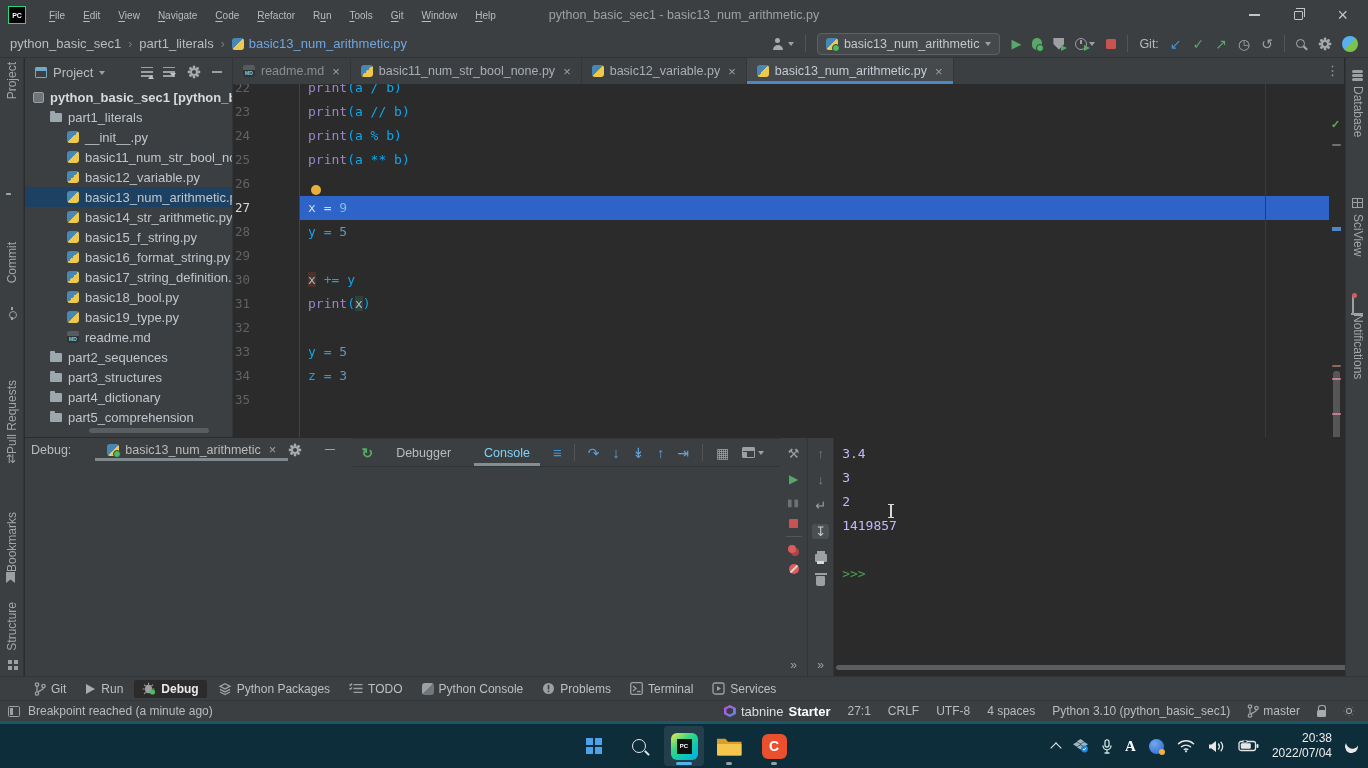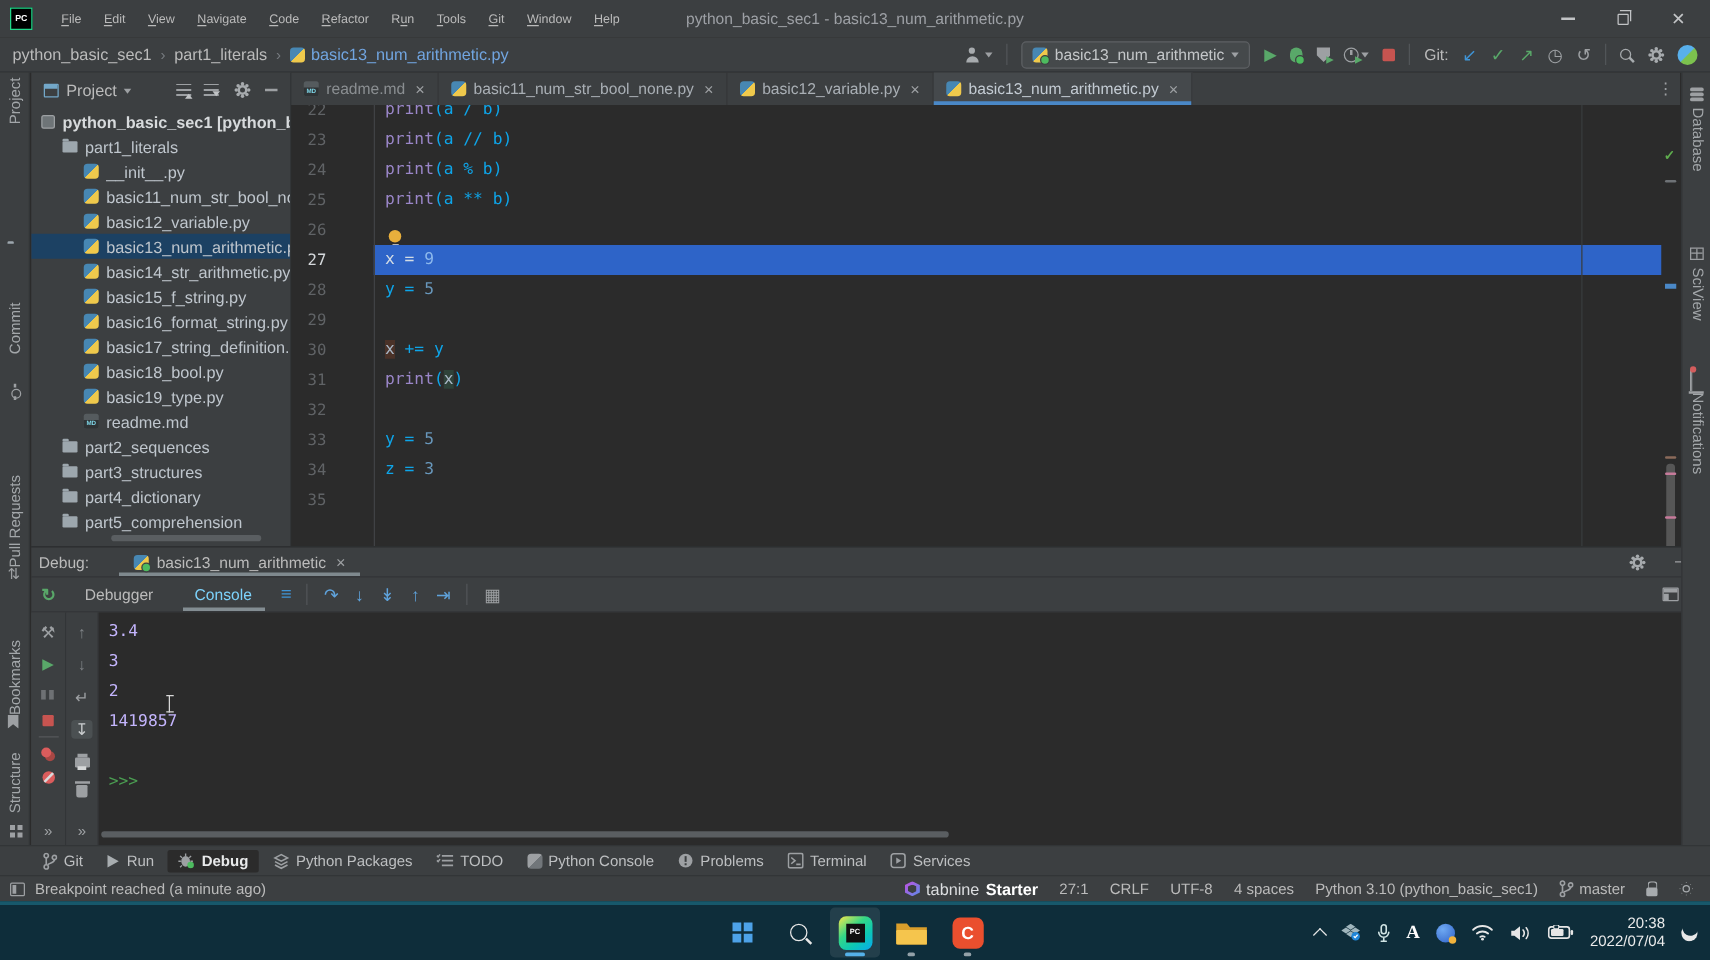--- a/index.html
+++ b/index.html
@@ -117,21 +117,21 @@
   .etab .etab-label.dim{color:#8A8E91}
   .etab.active{background:#45494C;color:#C3CBD3}
   .etab.active::after{content:"";position:absolute;left:0;right:0;bottom:0;height:3px;background:#4A88C7}
   .etab-close{color:#9DA0A3;font-size:13px;margin-left:2px}
   #tab-more{position:absolute;right:5px;top:5px;color:#9DA0A3;font-size:13px}
   #editor-body{flex:1;position:relative;overflow:hidden}
   #code-lines{position:absolute;left:0;top:0;right:15px}
   .crow{display:flex;height:24px}
   .crow.clip{height:16px;overflow:hidden}
   .crow.clip .lnum,.crow.clip .ctext{margin-top:-8px}
-  .lnum{width:66px;flex:none;padding-left:13px;font:12.5px/24px "DejaVu Sans Mono",monospace;color:#606366}
+  .lnum{width:66px;flex:none;padding-left:2px;font:12.5px/24px "DejaVu Sans Mono",monospace;color:#606366}
   .crow.exec .lnum{color:#D5D9DC}
   .ctext{flex:1;padding-left:9px;font:13px/24px "DejaVu Sans Mono",monospace;color:#A9B7C6;white-space:pre;position:relative}
   .crow.exec .ctext{background:#2E64C8}
   .tok-pl{color:#0ea5e9}
   .tok-fn{color:#9A86C8}
   .tok-num{color:#6897BB}
   .crow.exec .tok-pl{color:#D3DCE4}
   .crow.exec .tok-num{color:#8CB8EC}
   .tok-hlw{background:#4A3228;color:#A9B7C6}
   .tok-hlr{background:#2E4239;color:#A9B7C6}
@@ -140,21 +140,21 @@
   .bulb{display:inline-block;width:10px;height:10px;border-radius:50%;background:#E8AF3C;position:relative;top:7px;margin-left:3px}
   .bulb::after{content:"";position:absolute;left:2.5px;bottom:-3px;width:5px;height:2.5px;
     background:repeating-linear-gradient(to bottom,#B5B5B5 0 1px,transparent 1px 2px)}
   
   #error-stripe{position:absolute;right:0;top:26px;bottom:0;width:15px}
   .es-check{position:absolute;top:8px;left:2px;color:#5FAD4E;font-size:11px;font-weight:bold}
   .es-mark{position:absolute;left:3px;width:9px;height:2px;border-radius:1px}
   .es-thumb{position:absolute;left:4px;width:7px;border-radius:3px;background:rgba(140,140,140,.45)}
   .es-cur{position:absolute;left:3px;width:9px;height:4px;background:#4A88C7}
   
-  #debug{position:absolute;left:25px;top:437px;right:0;height:239px;background:#3C3F41;border-top:1px solid #2A2C2E;display:flex;flex-direction:column}
+  #debug{position:absolute;left:25px;top:437px;right:0;height:239px;background:#3C3F41;border-top:1px solid #2A2C2E;display:flex;flex-direction:row}
   #dbg-header{height:23px;display:flex;align-items:center;padding-left:6px;position:relative}
   #dbg-label{font-size:12.5px;color:#BBBBBB;margin-right:24px}
   #dbg-session{height:100%;display:flex;align-items:center;gap:6px;padding:0 12px;font-size:12.5px;color:#BBBBBB;
     box-shadow:inset 0 -3px 0 #7F898E}
   #dbg-hdr-right{margin-left:auto;display:flex;align-items:center;gap:24px;padding-right:18px}
   #dbg-toolbar{height:29px;border-top:1px solid #323537;border-bottom:1px solid #323537;display:flex;align-items:center;gap:13px;padding-left:8px}
   .dtab{height:100%;display:flex;align-items:center;padding:0 10px;font-size:12.5px;color:#BBBBBB}
   .dtab.active{box-shadow:inset 0 -3px 0 #838D92;color:#7dd3fc}
   .icon-rerun{color:#59A869;font-size:14px;font-weight:bold}
   .icon-burger{color:#3F94D6;font-size:15px;font-weight:bold;letter-spacing:-1px}

